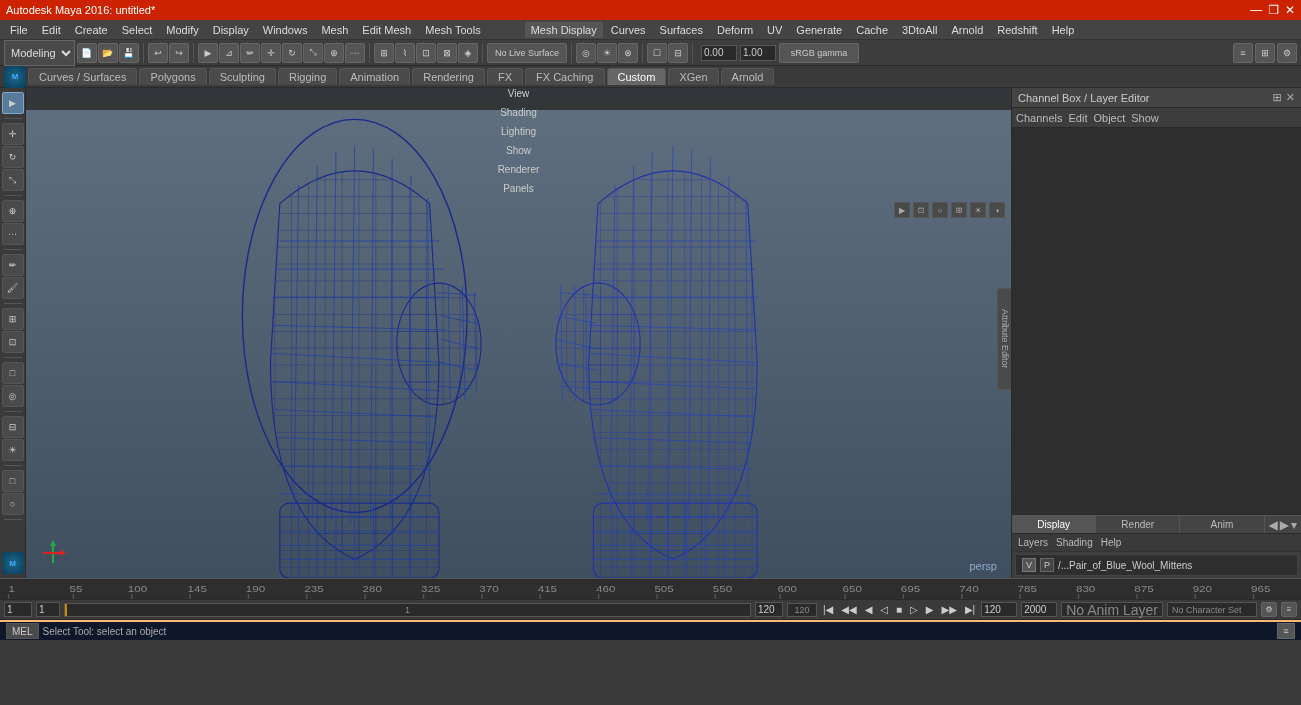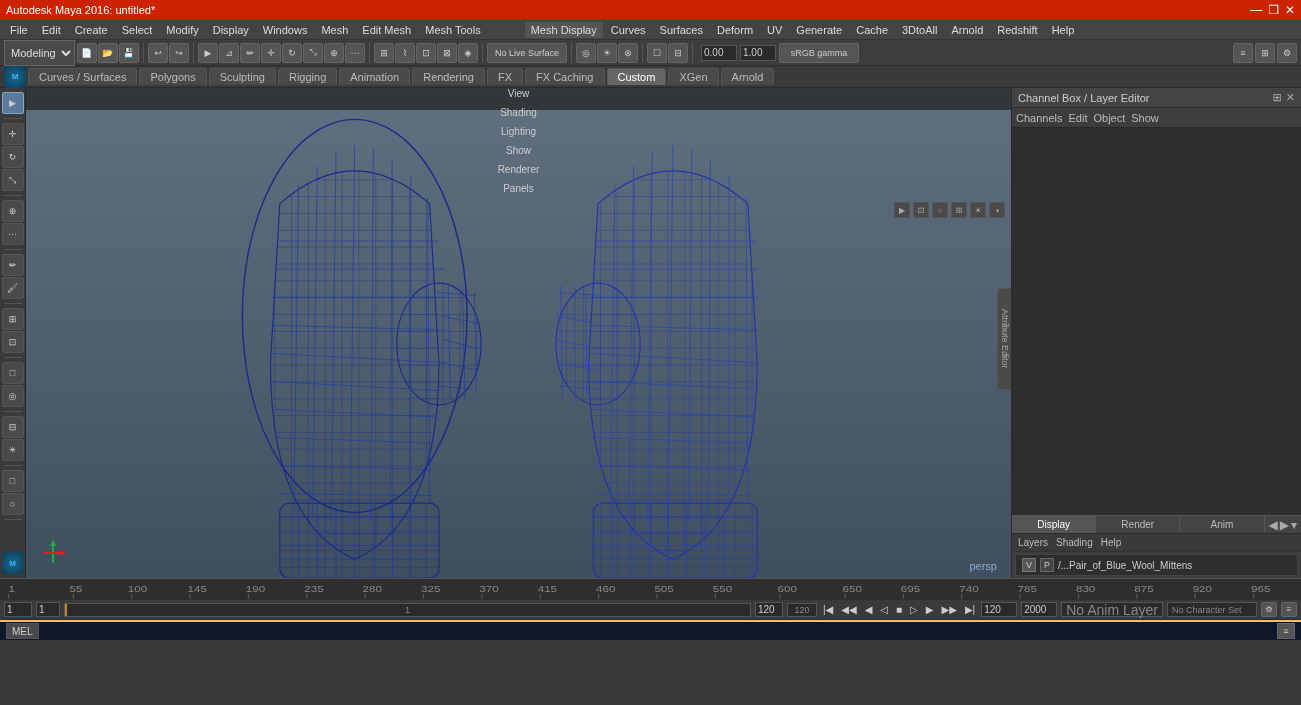--- a/index.html
+++ b/index.html
@@ -793,16 +793,17 @@
 
   <div style="background:#2a2a2a;border:1px solid #555;padding:0 4px;height:15px;display:flex;align-items:center;min-width:90px;">
     <span style="font-size:9px;color:#888;">No Character Set</span>
   </div>
   <div class="toolbar-btn" style="width:16px;height:15px;font-size:8px;">⚙</div>
   <div class="toolbar-btn" style="width:16px;height:15px;font-size:8px;">≡</div>
 </div>
 
 <div id="status-bar">
   <button id="mel-btn">MEL</button>
+  <span id="status-text">Select Tool: select an object</span>
   <div style="margin-left:auto;">
     <div class="script-editor-btn" style="width:18px;height:16px;background:#555;border:1px solid #666;cursor:pointer;display:flex;align-items:center;justify-content:center;font-size:9px;color:#ccc;">≡</div>
   </div>
 </div>
 
 </body></html>

